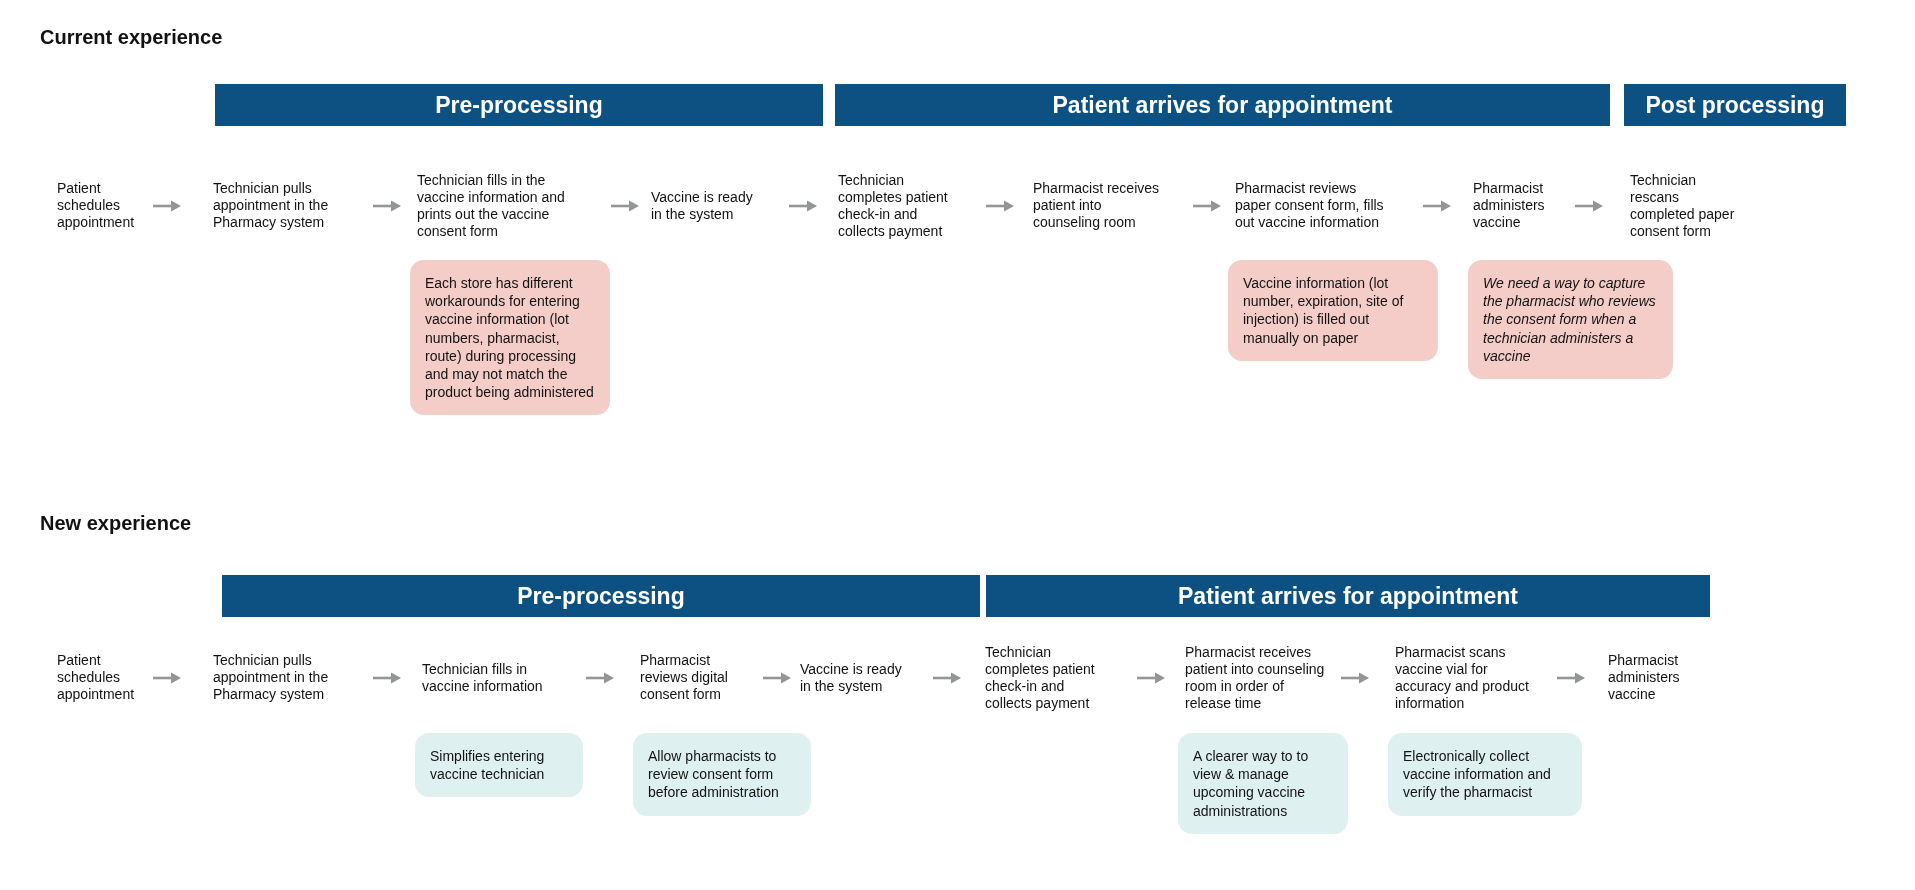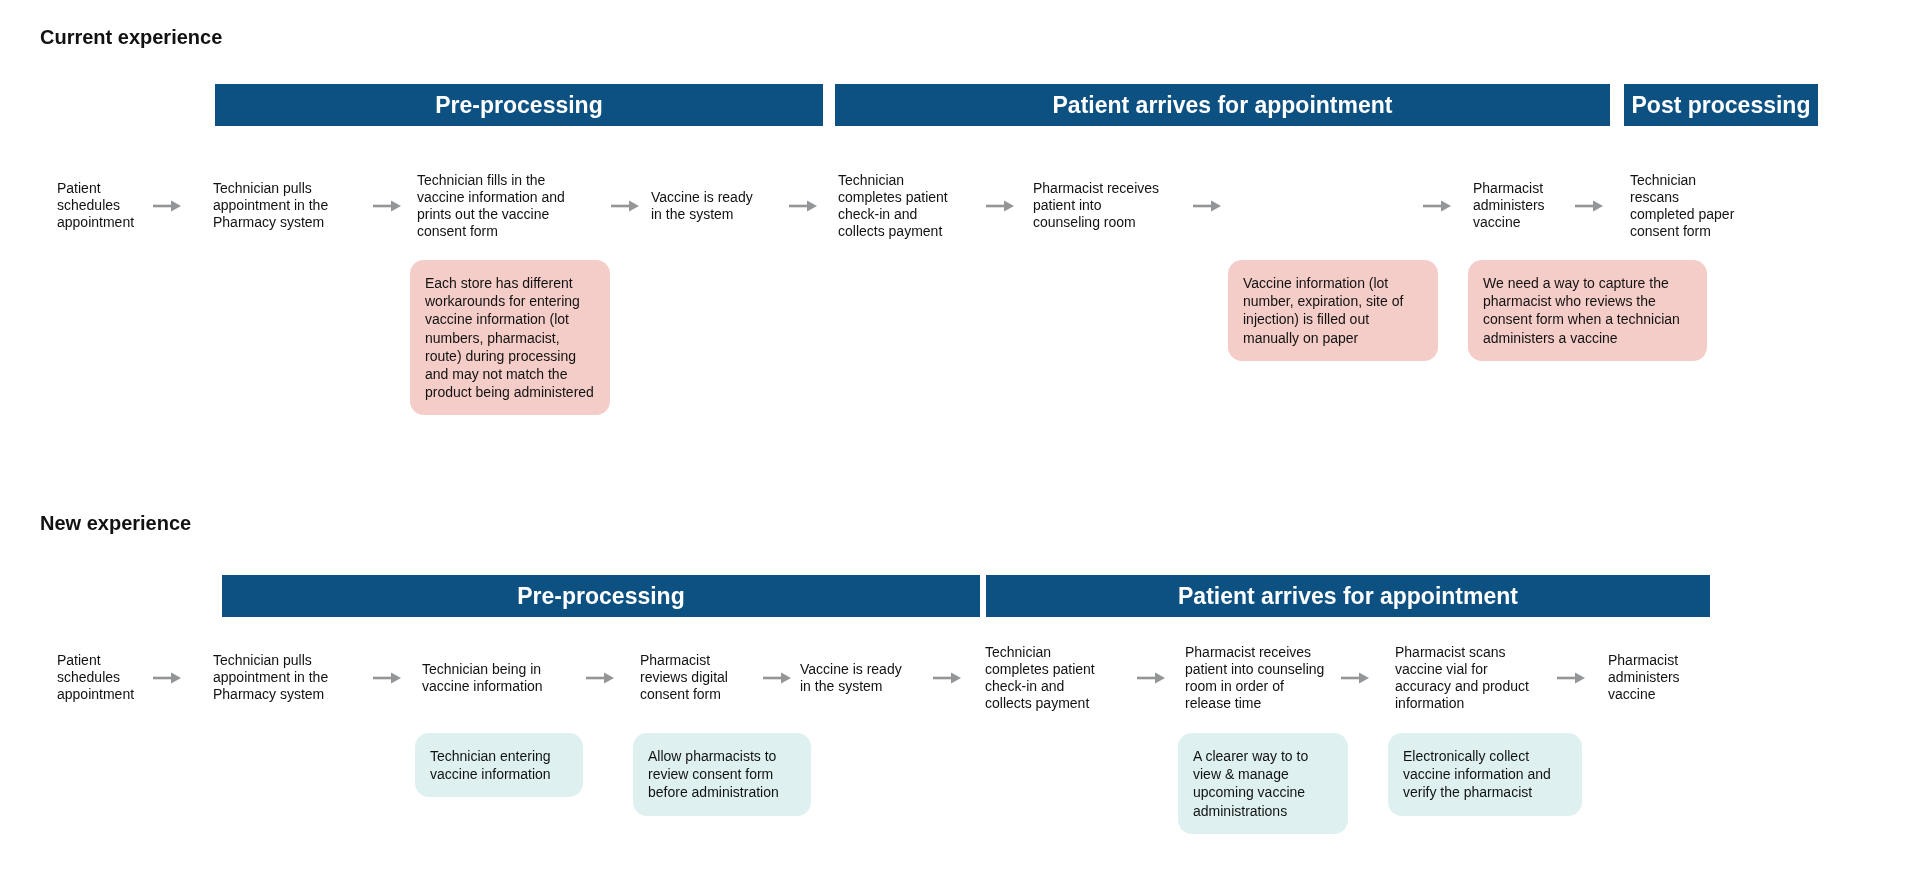--- a/index.html
+++ b/index.html
@@ -74,30 +74,31 @@
 <div class="canvas">
 
   <h2 class="section-title" style="left:40px;top:26px;">Current experience</h2>
 
   <div class="phase-bar" style="left:215px;top:84px;width:608px;">
     <span class="phase-label">Pre-processing</span>
   </div>
   <div class="phase-bar" style="left:835px;top:84px;width:775px;">
     <span class="phase-label">Patient arrives for appointment</span>
   </div>
-  <div class="phase-bar" style="left:1624px;top:84px;width:194px;">
+  <div class="phase-bar" style="left:1624px;top:84px;width:222px;">
     <span class="phase-label">Post processing</span>
   </div>
 
   <div class="step" style="left:57px;top:206px;width:88px;">Patient schedules appointment</div>
   <div class="step" style="left:213px;top:206px;width:132px;">Technician pulls appointment in the Pharmacy system</div>
   <div class="step" style="left:417px;top:206px;width:162px;">Technician fills in the vaccine information and prints out the vaccine consent form</div>
   <div class="step" style="left:651px;top:206px;width:112px;">Vaccine is ready in the system</div>
   <div class="step" style="left:838px;top:206px;width:122px;">Technician completes patient check-in and collects payment</div>
   <div class="step" style="left:1033px;top:206px;width:136px;">Pharmacist receives patient into counseling room</div>
+  <div class="step" style="left:1235px;top:206px;width:158px;">Pharmacist reviews paper consent form, fills out vaccine information</div>
   <div class="step" style="left:1473px;top:206px;width:86px;">Pharmacist administers vaccine</div>
   <div class="step" style="left:1630px;top:206px;width:108px;">Technician rescans completed paper consent form</div>
 
   <svg class="arrow" style="left:152px;top:206px;" width="30" height="12" viewBox="0 0 30 12">
       <line x1="1" y1="6" x2="20" y2="6"></line>
       <polygon points="19,0.5 29,6 19,11.5"></polygon>
     </svg>
   <svg class="arrow" style="left:372px;top:206px;" width="30" height="12" viewBox="0 0 30 12">
       <line x1="1" y1="6" x2="20" y2="6"></line>
       <polygon points="19,0.5 29,6 19,11.5"></polygon>
@@ -122,34 +123,34 @@
       <line x1="1" y1="6" x2="20" y2="6"></line>
       <polygon points="19,0.5 29,6 19,11.5"></polygon>
     </svg>
   <svg class="arrow" style="left:1574px;top:206px;" width="30" height="12" viewBox="0 0 30 12">
       <line x1="1" y1="6" x2="20" y2="6"></line>
       <polygon points="19,0.5 29,6 19,11.5"></polygon>
     </svg>
 
   <div class="callout pain" style="left:410px;top:260px;width:200px;">Each store has different workarounds for entering vaccine information (lot numbers, pharmacist, route) during processing and may not match the product being administered</div>
   <div class="callout pain" style="left:1228px;top:260px;width:210px;">Vaccine information (lot number, expiration, site of injection) is filled out manually on paper</div>
-  <div class="callout pain" style="left:1468px;top:260px;width:239px;">We need a way to capture the pharmacist who reviews the consent form when a technician administers a vaccine</div>
+  <div class="callout pain" style="left:1468px;top:260px;width:205px;font-style:italic;">We need a way to capture the pharmacist who reviews the consent form when a technician administers a vaccine</div>
 
   <h2 class="section-title" style="left:40px;top:512px;">New experience</h2>
 
   <div class="phase-bar" style="left:222px;top:575px;width:758px;">
     <span class="phase-label">Pre-processing</span>
   </div>
   <div class="phase-bar" style="left:986px;top:575px;width:724px;">
     <span class="phase-label">Patient arrives for appointment</span>
   </div>
 
   <div class="step" style="left:57px;top:678px;width:88px;">Patient schedules appointment</div>
   <div class="step" style="left:213px;top:678px;width:132px;">Technician pulls appointment in the Pharmacy system</div>
-  <div class="step" style="left:422px;top:678px;width:134px;">Technician being in vaccine information</div>
+  <div class="step" style="left:422px;top:678px;width:134px;">Technician fills in vaccine information</div>
   <div class="step" style="left:640px;top:678px;width:106px;">Pharmacist reviews digital consent form</div>
   <div class="step" style="left:800px;top:678px;width:112px;">Vaccine is ready in the system</div>
   <div class="step" style="left:985px;top:678px;width:122px;">Technician completes patient check-in and collects payment</div>
   <div class="step" style="left:1185px;top:678px;width:145px;">Pharmacist receives patient into counseling room in order of release time</div>
   <div class="step" style="left:1395px;top:678px;width:145px;">Pharmacist scans vaccine vial for accuracy and product information</div>
   <div class="step" style="left:1608px;top:678px;width:86px;">Pharmacist administers vaccine</div>
 
   <svg class="arrow" style="left:152px;top:678px;" width="30" height="12" viewBox="0 0 30 12">
       <line x1="1" y1="6" x2="20" y2="6"></line>
       <polygon points="19,0.5 29,6 19,11.5"></polygon>
@@ -176,18 +177,18 @@
     </svg>
   <svg class="arrow" style="left:1340px;top:678px;" width="30" height="12" viewBox="0 0 30 12">
       <line x1="1" y1="6" x2="20" y2="6"></line>
       <polygon points="19,0.5 29,6 19,11.5"></polygon>
     </svg>
   <svg class="arrow" style="left:1556px;top:678px;" width="30" height="12" viewBox="0 0 30 12">
       <line x1="1" y1="6" x2="20" y2="6"></line>
       <polygon points="19,0.5 29,6 19,11.5"></polygon>
     </svg>
 
-  <div class="callout benefit" style="left:415px;top:733px;width:168px;">Technician entering vaccine information</div>
+  <div class="callout benefit" style="left:415px;top:733px;width:168px;">Simplifies entering vaccine technician</div>
   <div class="callout benefit" style="left:633px;top:733px;width:178px;">Allow pharmacists to review consent form before administration</div>
   <div class="callout benefit" style="left:1178px;top:733px;width:170px;">A clearer way to to view &amp; manage upcoming vaccine administrations</div>
   <div class="callout benefit" style="left:1388px;top:733px;width:194px;">Electronically collect vaccine information and verify the pharmacist</div>
 
 </div>
 
 </body></html>

